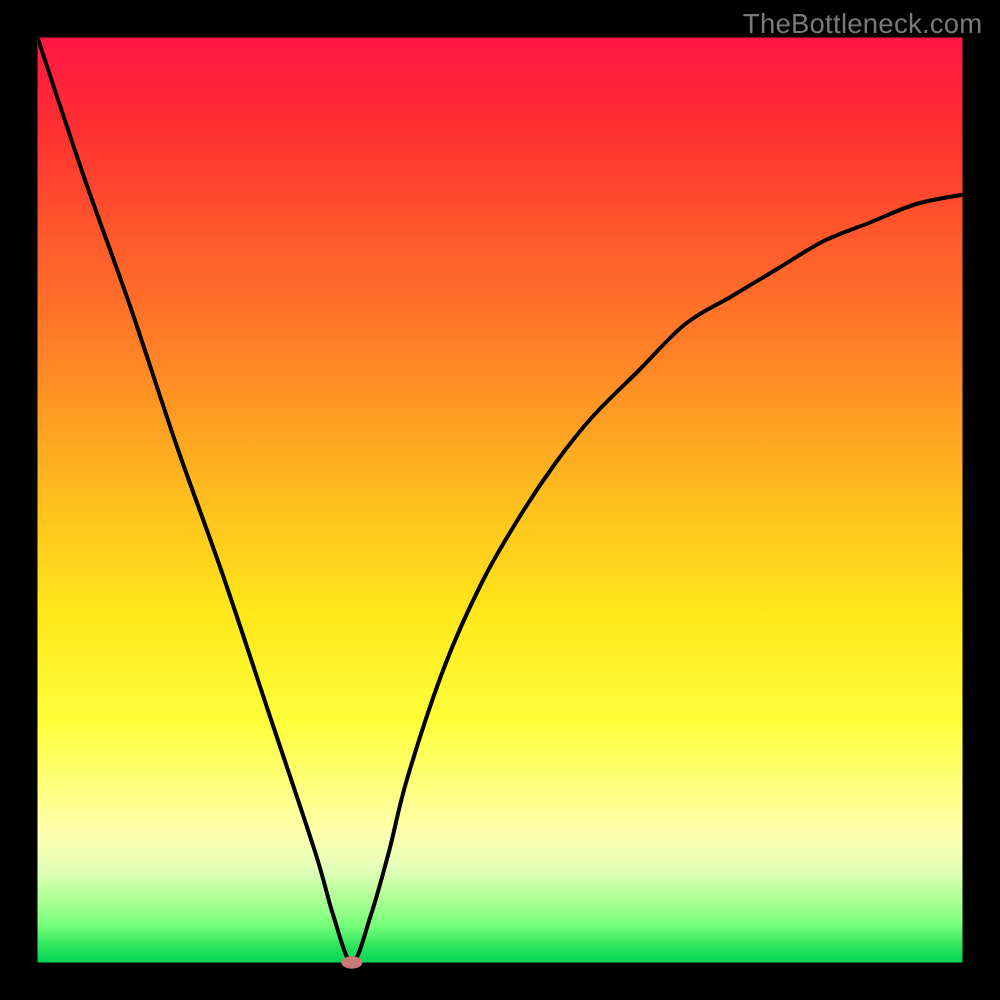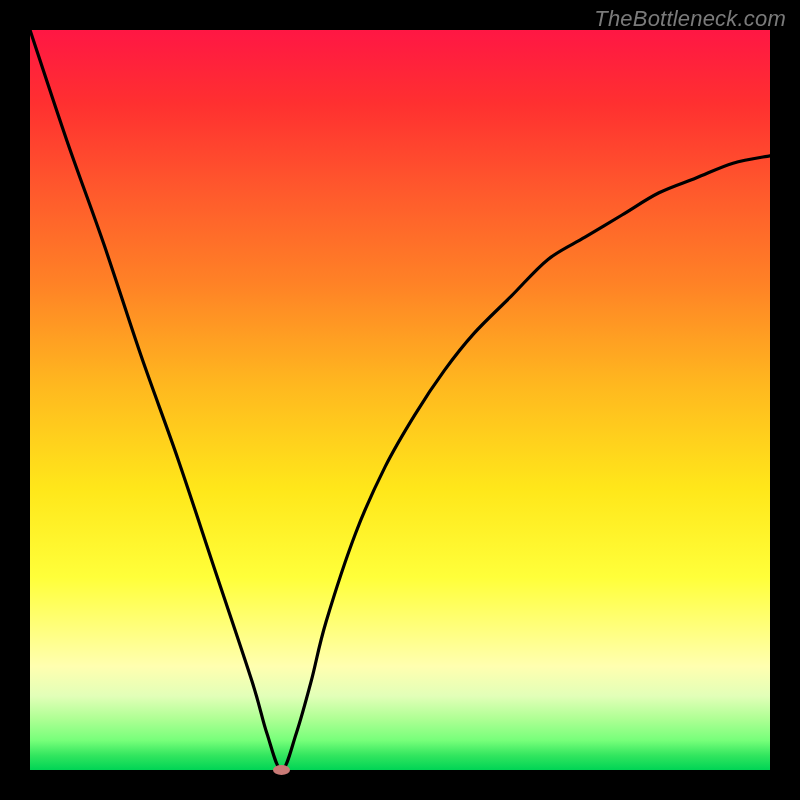--- a/index.html
+++ b/index.html
@@ -9,21 +9,20 @@
     height: 800px;
     overflow: hidden;
     background: #000;
     font-family: Arial, Helvetica, sans-serif;
   }
   .frame {
     position: relative;
     width: 800px;
     height: 776px;
     background: #000;
-    font-style: italic;
   }
   .plot {
     position: absolute;
     left: 30px;
     top: 30px;
     width: 740px;
     height: 740px;
     background: linear-gradient(
       to bottom,
       #ff1744 0%,

